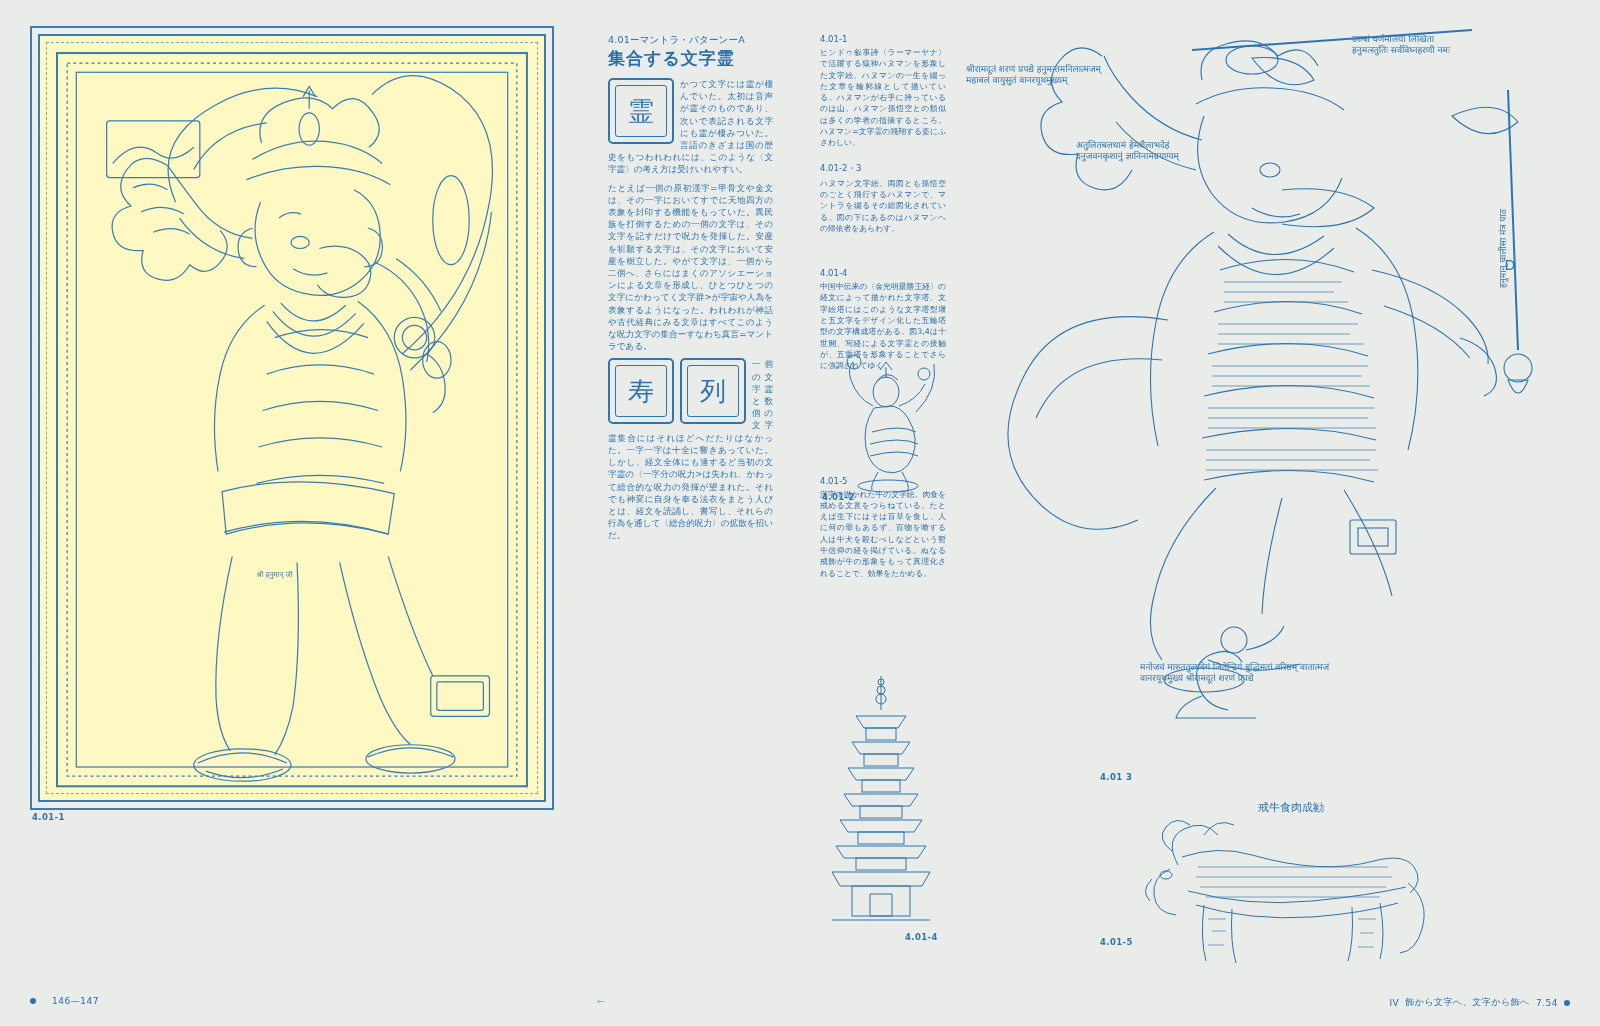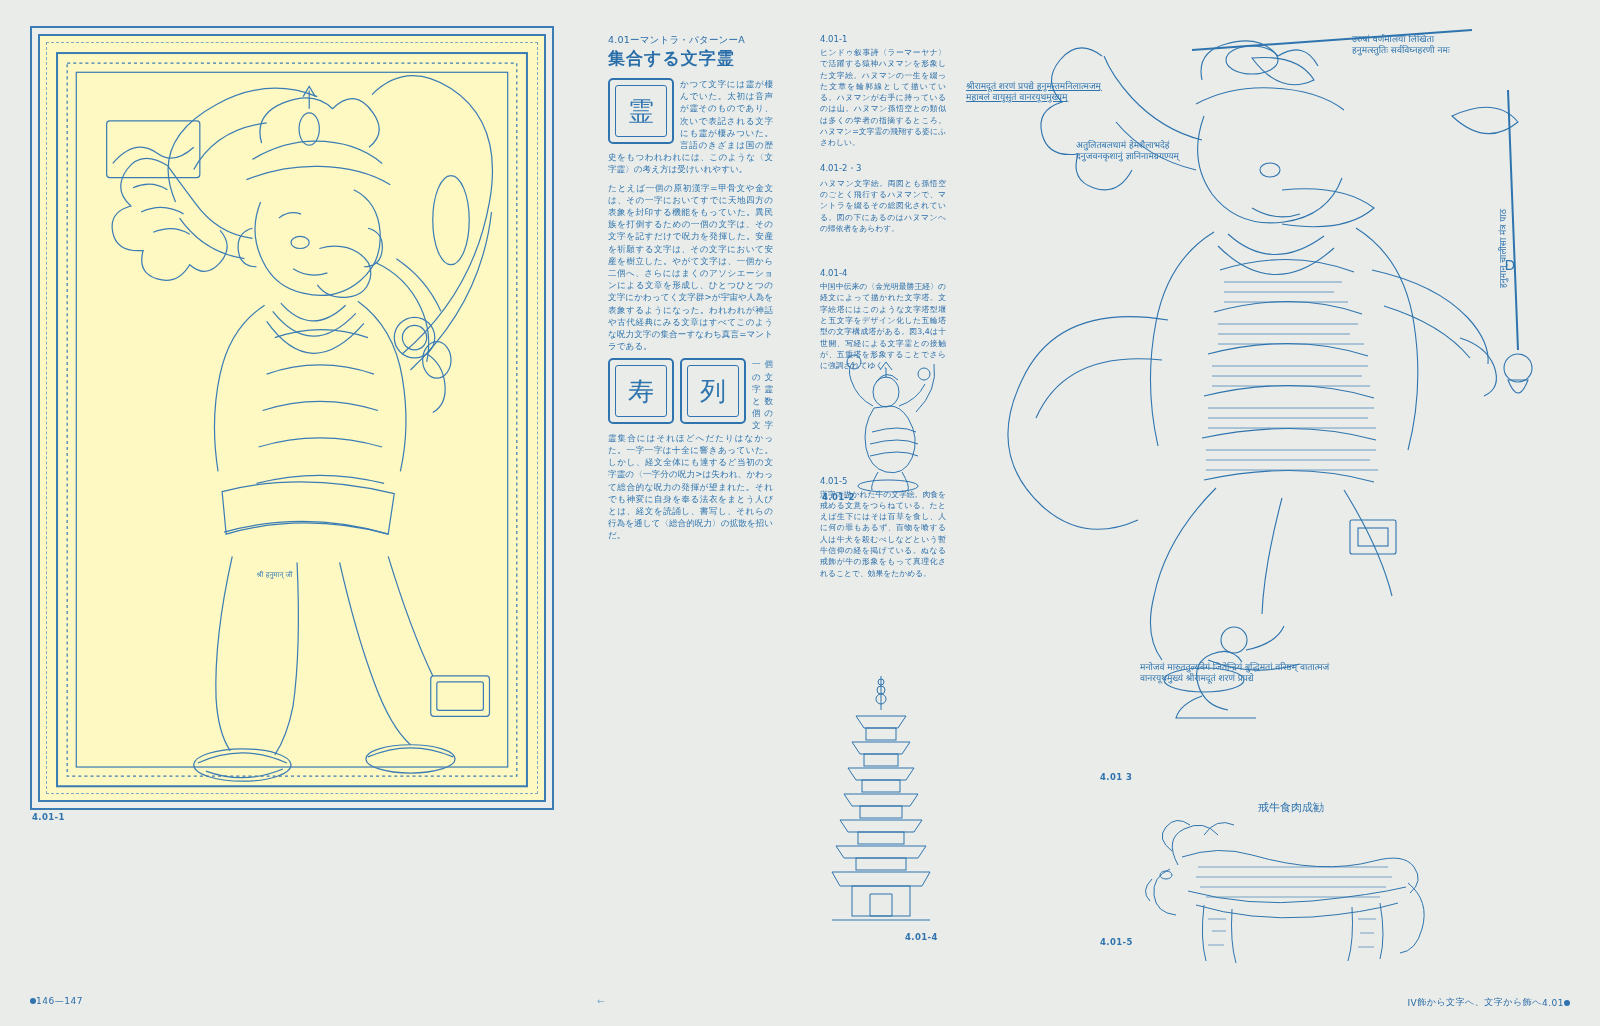--- a/index.html
+++ b/index.html
@@ -73,25 +73,25 @@
 
   .cap-401-3{position:absolute;left:1100px;top:772px;font-size:8.5px;}
   .cap-401-4{position:absolute;left:905px;top:932px;font-size:8.5px;}
   .cap-401-5{position:absolute;left:1100px;top:937px;font-size:8.5px;}
   .cap-401-2{position:absolute;left:822px;top:492px;font-size:8.5px;}
   .cap-401-1{position:absolute;left:32px;top:812px;font-size:8.5px;}
 
   
   .folio-left{
     position:absolute;left:30px;top:996px;font-size:9px;letter-spacing:.5px;
-    display:flex;align-items:center;gap:0;
+    display:flex;align-items:center;gap:16px;
   }
   .folio-right{
     position:absolute;right:30px;top:996px;font-size:9px;letter-spacing:.5px;
-    display:flex;align-items:center;
+    display:flex;align-items:center;gap:6px;
   }
   .dot{width:6px;height:6px;border-radius:50%;background:#2f74ae;display:inline-block;}
   .gutter-mark{
     position:absolute;left:597px;top:996px;font-size:9px;color:#7fa8c8;
   }
 
   
   .sans{
     font-family:"DejaVu Sans",sans-serif;
     font-size:9px;line-height:1.25;color:#2f74ae;
@@ -342,21 +342,21 @@
         </g>
       </g>
 
       <text x="558" y="250" font-size="14" fill="#2f74ae" text-anchor="middle">D</text>
     </svg>
   </div>
 
   <div class="sans" style="position:absolute;left:1352px;top:34px;width:120px;">
     उरुषां वर्णमालया लिखिता हनुमत्स्तुतिः सर्वविघ्नहरणी नमः
   </div>
-  <div class="sans" style="position:absolute;left:966px;top:81px;width:150px;text-decoration:underline;">
+  <div class="sans" style="position:absolute;left:966px;top:64px;width:150px;">
     श्रीरामदूतं शरणं प्रपद्ये हनुमन्तमनिलात्मजम् महाबलं वायुसुतं वानरयूथमुख्यम्
   </div>
   <div class="sans" style="position:absolute;left:1064px;top:140px;width:120px;margin-left:12px;">
     अतुलितबलधामं हेमशैलाभदेहं दनुजवनकृशानुं ज्ञानिनामग्रगण्यम्
   </div>
   <div class="sans" style="position:absolute;left:1140px;top:662px;width:190px;">
     मनोजवं मारुततुल्यवेगं जितेन्द्रियं बुद्धिमतां वरिष्ठम् वातात्मजं वानरयूथमुख्यं श्रीरामदूतं शरणं प्रपद्ये
   </div>
   <div class="sans" style="position:absolute;left:1498px;top:128px;width:14px;height:160px;">
     <div class="rot-90" style="width:160px;white-space:nowrap;position:absolute;top:160px;">हनुमान् चालीसा मंत्र पाठ</div>
@@ -392,17 +392,17 @@
   <div class="cap cap-401-5">4.01-5</div>
 
   <div class="folio-left">
     <span class="dot"></span>
     <span>146—147</span>
   </div>
   <div class="gutter-mark">←</div>
   <div class="folio-right">
     <span>IV</span>
     <span>飾から文字へ、文字から飾へ</span>
-    <span>4.01</span>
+    <span>7.54</span>
     <span class="dot"></span>
   </div>
 
 </div>
 
 </body></html>

